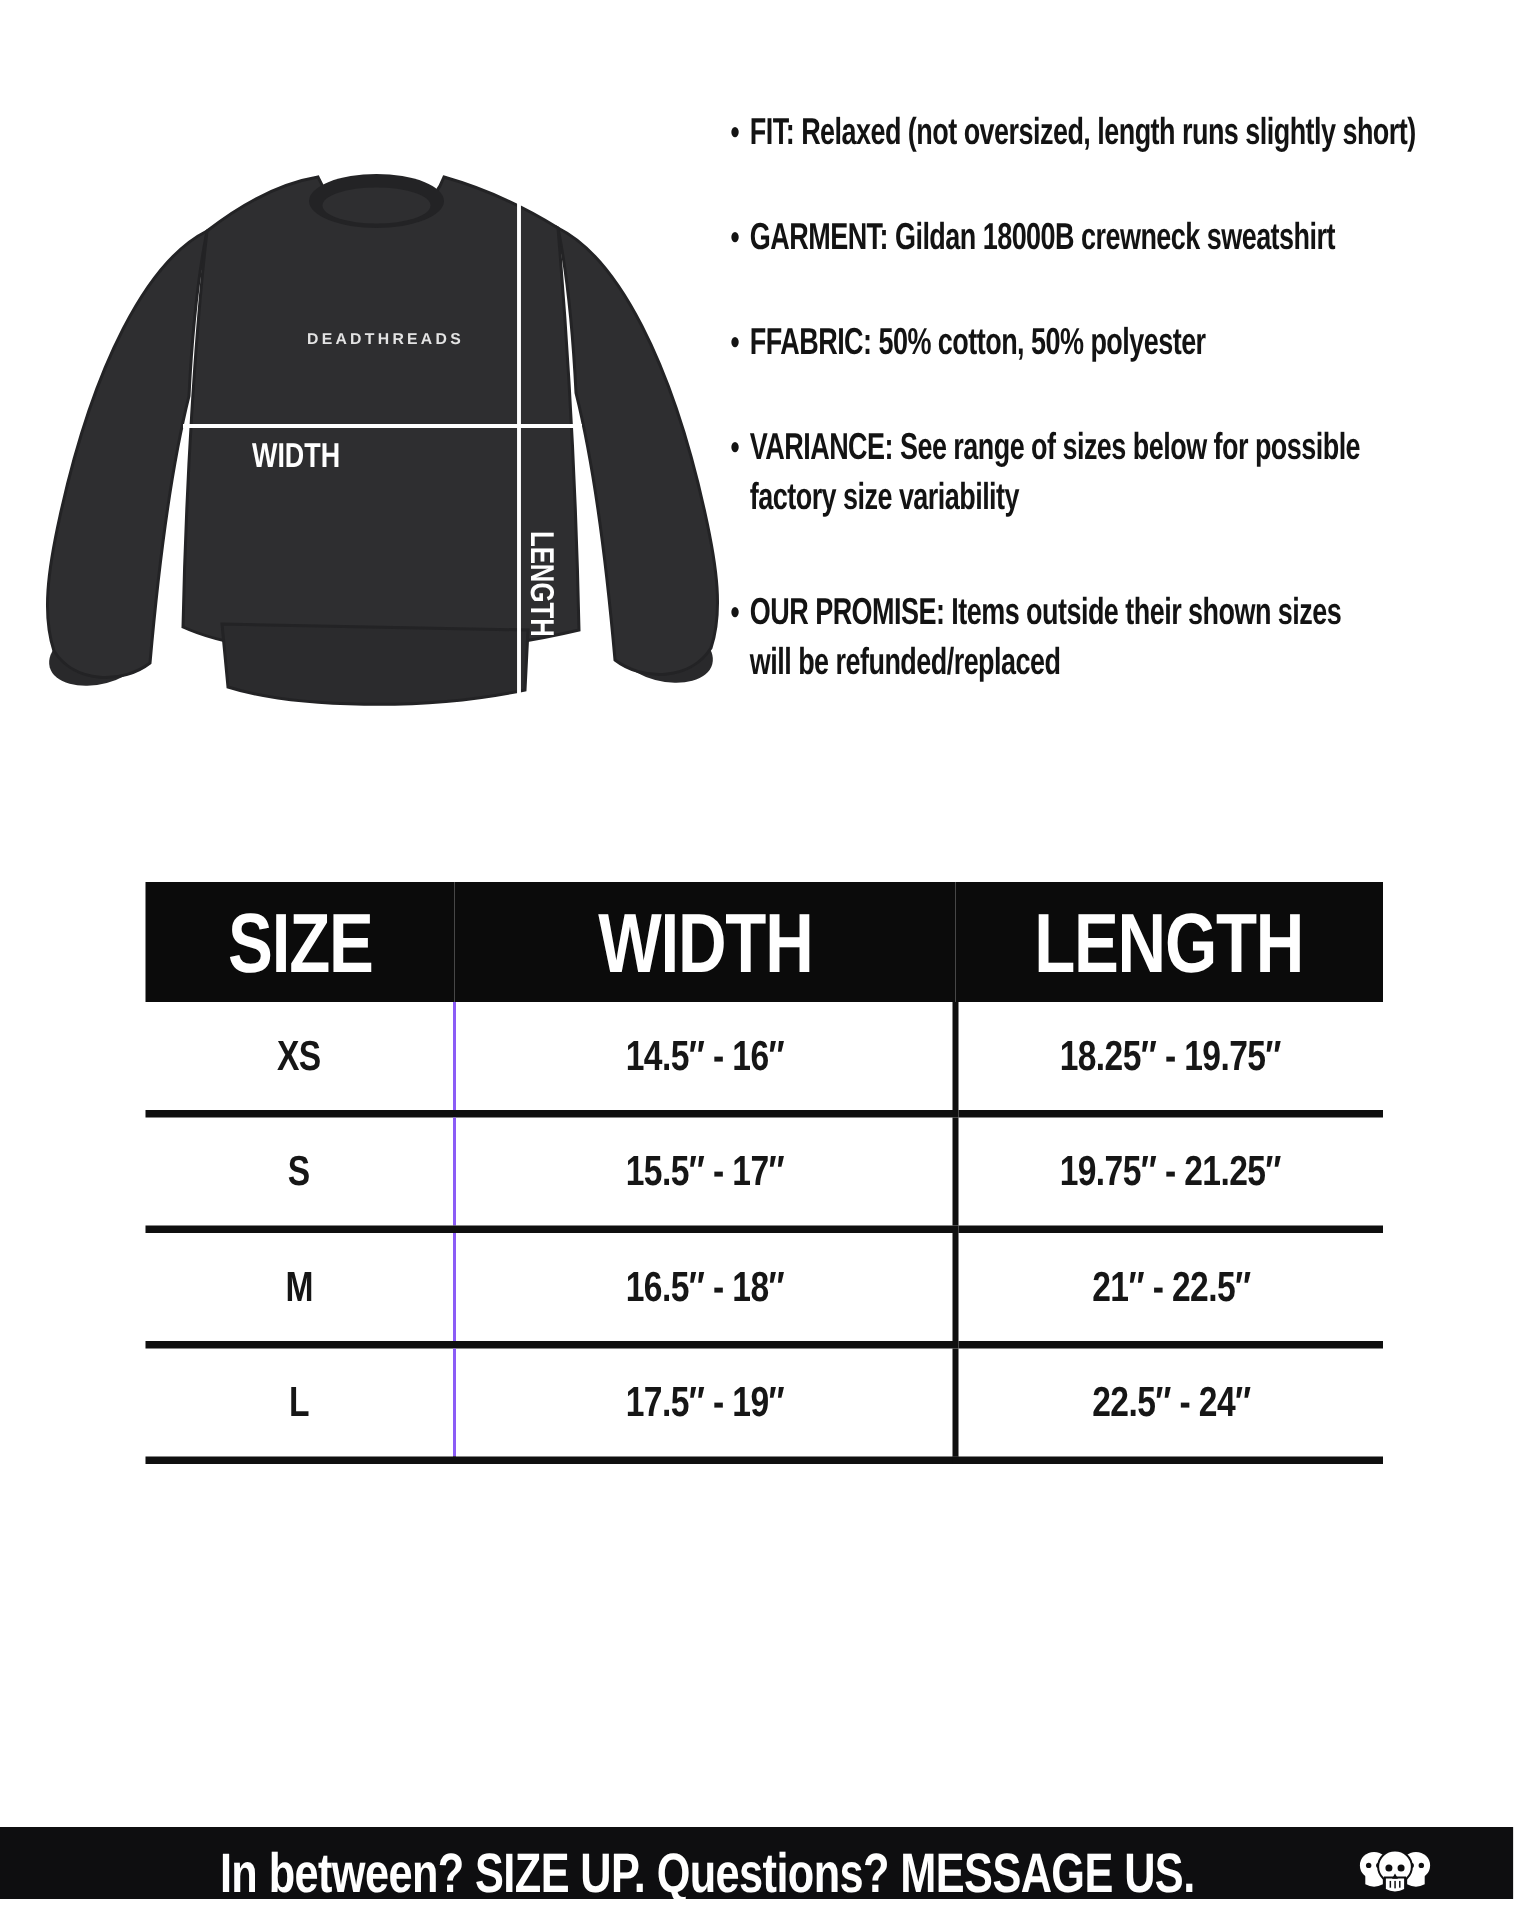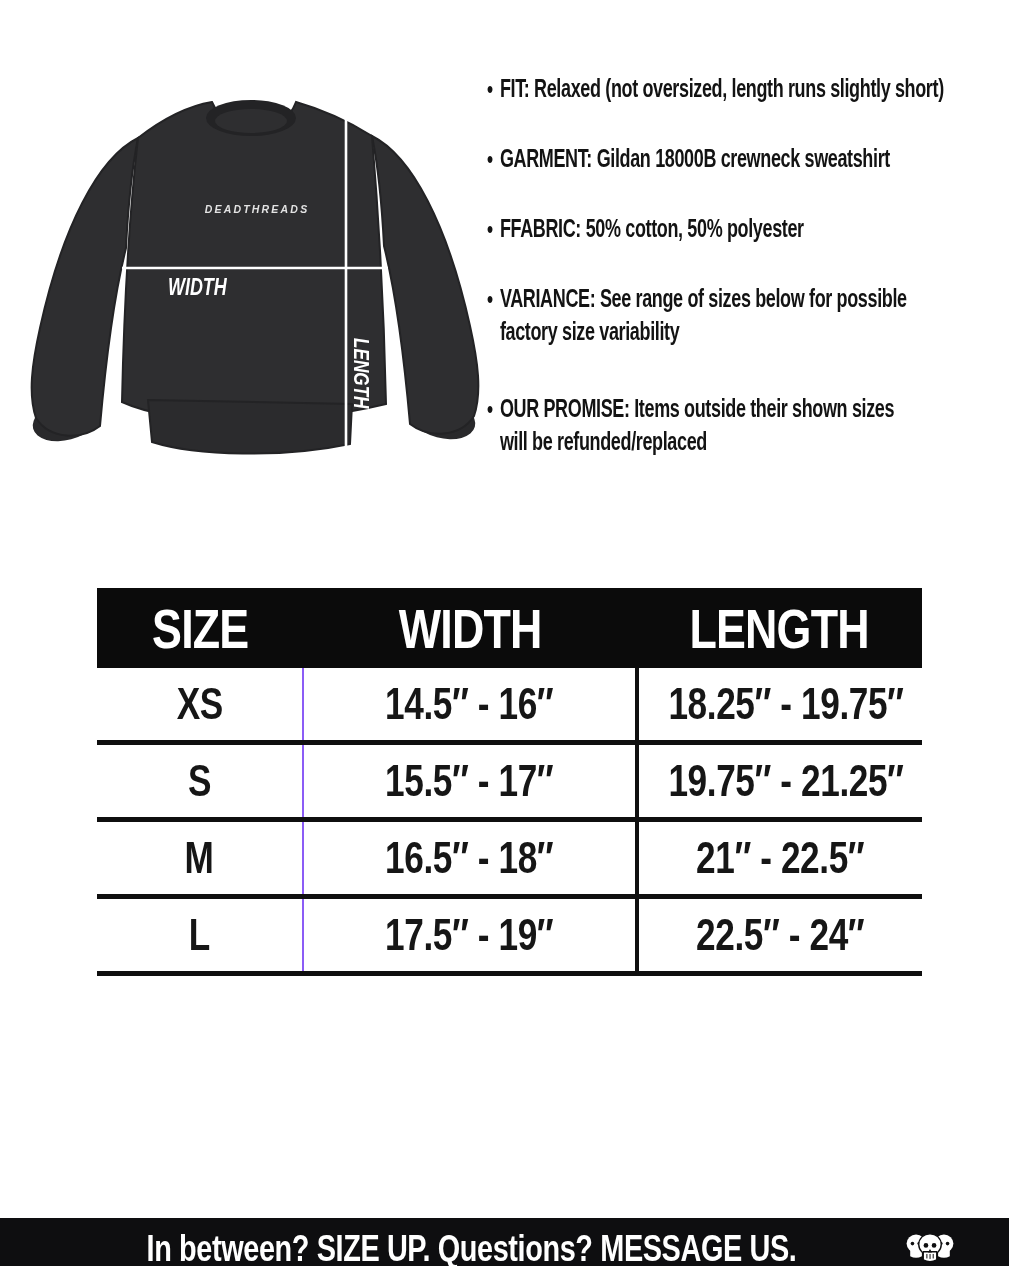--- a/index.html
+++ b/index.html
@@ -2,21 +2,21 @@
 <html><head>
 <meta charset="utf-8">
 <style>
   html,body { margin:0; padding:0; background:#ffffff; }
   .page {
     position:relative; width:1009px; height:1280px; background:#ffffff;
     overflow:hidden; font-family:"Liberation Sans","DejaVu Sans",sans-serif;
   }
 
   
-  .figure { position:absolute; left:14px; top:88px; width:480px; height:370px;font-style:italic; }
+  .figure { position:absolute; left:14px; top:104px; width:480px; height:370px; }
   .figure svg { display:block; width:100%; height:100%; }
 
   
   .bullets {
     position:absolute; left:487px; top:72px; width:700px;
     margin:0; padding:0; list-style:none;
     transform:scaleX(0.72); transform-origin:left top;
     color:#131313; font-weight:700; font-size:25px; letter-spacing:-0.5px;
   }
   .bullet-item { display:flex; gap:10px; margin-bottom:37px; }
@@ -29,21 +29,21 @@
   .table-wrap { position:absolute; left:97px; top:588px; width:825px; }
   table.size-table { border-collapse:collapse; width:825px; table-layout:fixed; border-bottom:5px solid #0f0f0f; }
   table.size-table thead th {
     background:#0b0b0b; height:80px; color:#ffffff; padding:0;
     font-size:56px; font-weight:700; letter-spacing:-1px; vertical-align:middle;
   }
   table.size-table thead th .cx { display:inline-block; transform:scaleX(0.80); transform-origin:center; white-space:nowrap; }
   table.size-table tbody td {
     background:#ffffff; height:72px; padding:0;
     border-top:5px solid #0f0f0f;
-    font-size:44px; font-weight:700; letter-spacing:-0.5px; color:#161616;
+    font-size:28px; font-weight:700; letter-spacing:-0.5px; color:#161616;
     text-align:center; vertical-align:middle;margin-top:48px;
   }
   table.size-table tbody tr:first-child td { border-top:none; }
   table.size-table tbody td.mid { border-left:2px solid #8b5cf6; border-right:4px solid #0f0f0f; }
   table.size-table tbody td .cx { display:inline-block; transform:scaleX(0.80); transform-origin:center; white-space:nowrap; }
 
   
   .footer { position:absolute; left:0; top:1218px; width:1009px; height:48px; background:#0e0e10; }
   .footer-text {
     position:absolute; left:0; right:66px; top:0; height:62px;

